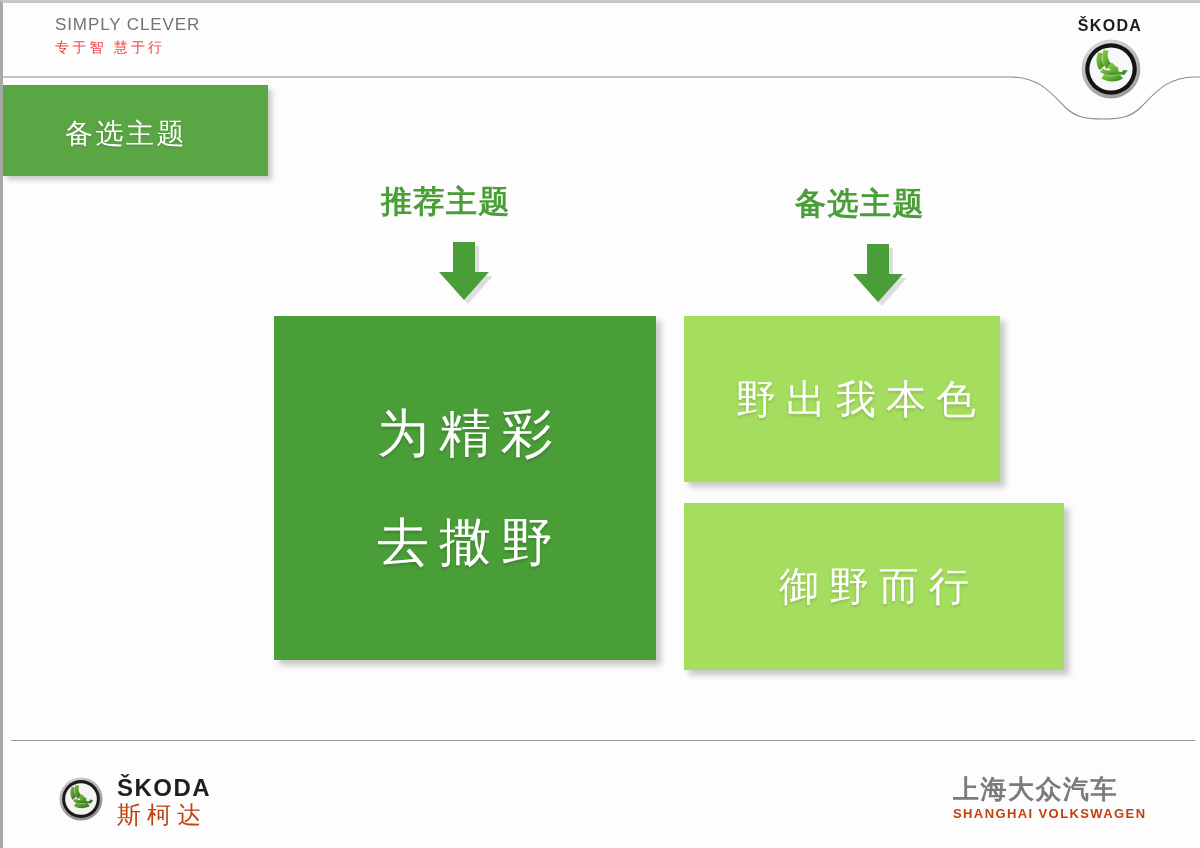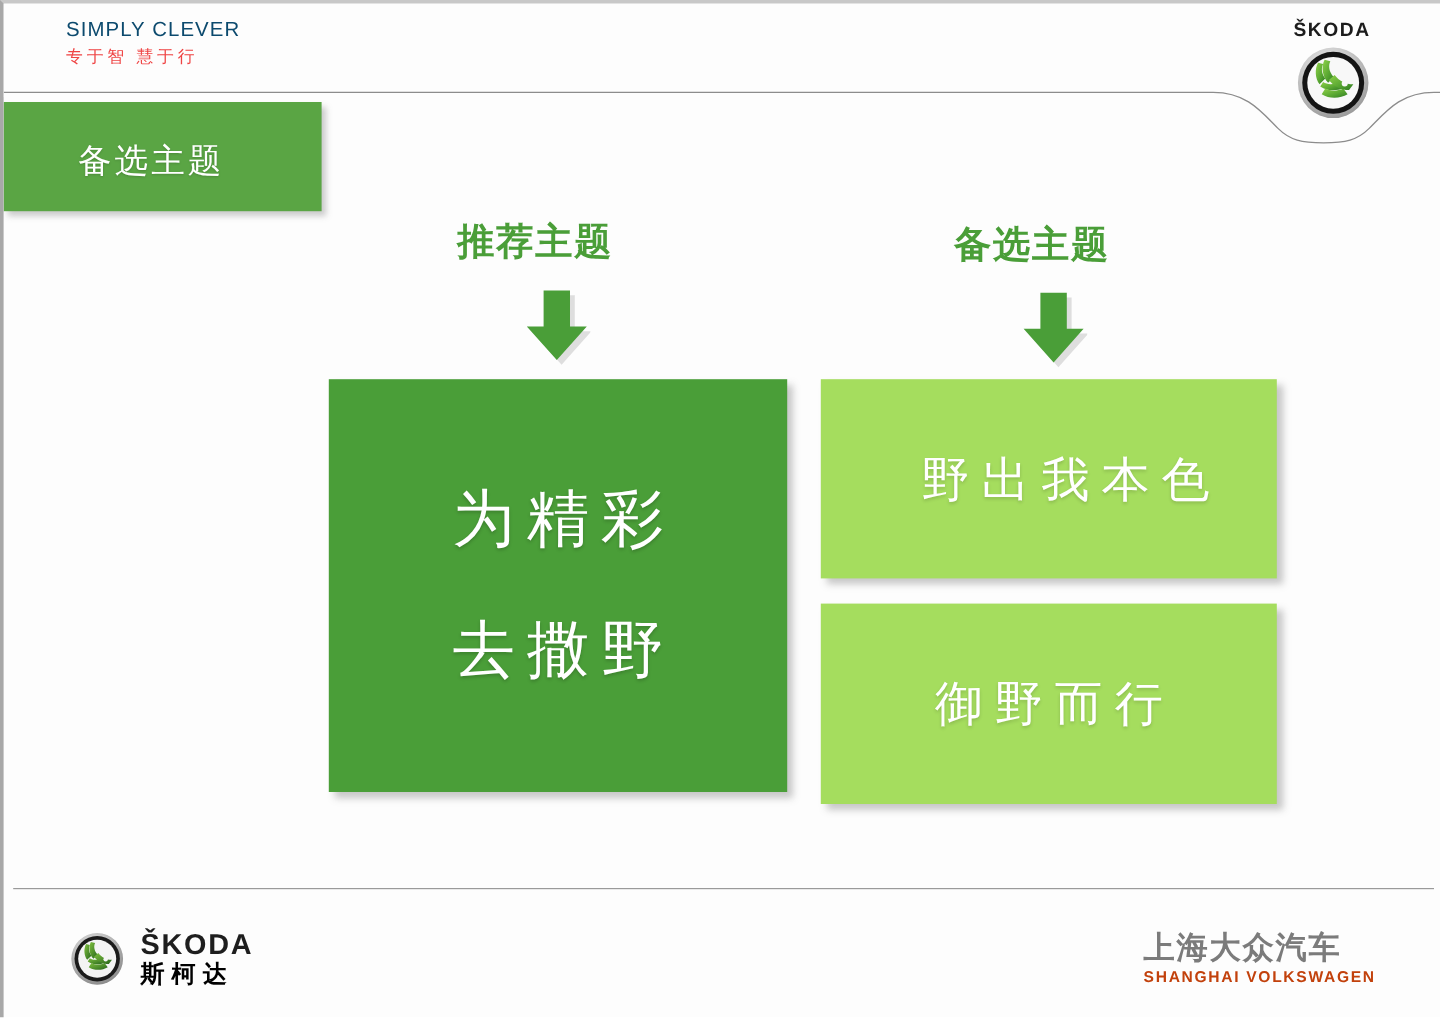--- a/index.html
+++ b/index.html
@@ -31,21 +31,21 @@
   }
   .simply-clever {
     position: absolute;
     left: 52px;
     top: 12px;
     color: #3c3c3c;
   }
   .simply-clever .sc-en {
     font-size: 17px;
     letter-spacing: 0.9px;
-    color: #0c4a6e;
+    color: #737373;
     font-family: "Liberation Sans", sans-serif;
     white-space: nowrap;
   }
   .simply-clever .sc-cn {
     font-size: 14px;
     letter-spacing: 3.2px;
     color: #ef4444;
     margin-top: 4px;
     white-space: nowrap;
   }
@@ -155,21 +155,21 @@
     letter-spacing: 10px;
     text-indent: 10px;
     text-shadow: 0 2px 3px rgba(0,0,0,0.20);
     line-height: 1.05;
   }
   #box-primary .line-1 { margin-bottom: 54px; }
 
   #box-alt-1 {
     left: 681px;
     top: 313px;
-    width: 380px;
+    width: 316px;
     height: 166px;
     background: #a5dd5e;
     padding-left: 28px;
   }
   #box-alt-2 {
     left: 681px;
     top: 500px;
     width: 380px;
     height: 167px;
     background: #a5dd5e;
@@ -211,24 +211,24 @@
   }
   #footer-skoda .fs-en {
     font-size: 24px;
     font-weight: bold;
     letter-spacing: 1.5px;
     color: #1e1e1e;
     font-family: "Liberation Sans", sans-serif;
     line-height: 1.05;
   }
   #footer-skoda .fs-cn {
-    font-size: 20px;
-    font-weight: bold;
+    font-size: 24px;
+    font-weight: normal;
     letter-spacing: 6px;
-    color: #000000;
+    color: #c2410c;
     margin-top: 2px;
     line-height: 1.05;
   }
   #footer-svw {
     position: absolute;
     left: 950px;
     top: 772px;
     width: 216px;
     text-align: left;
   }

